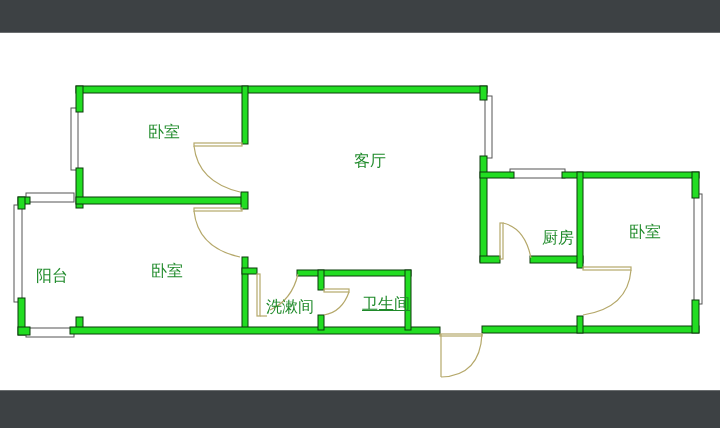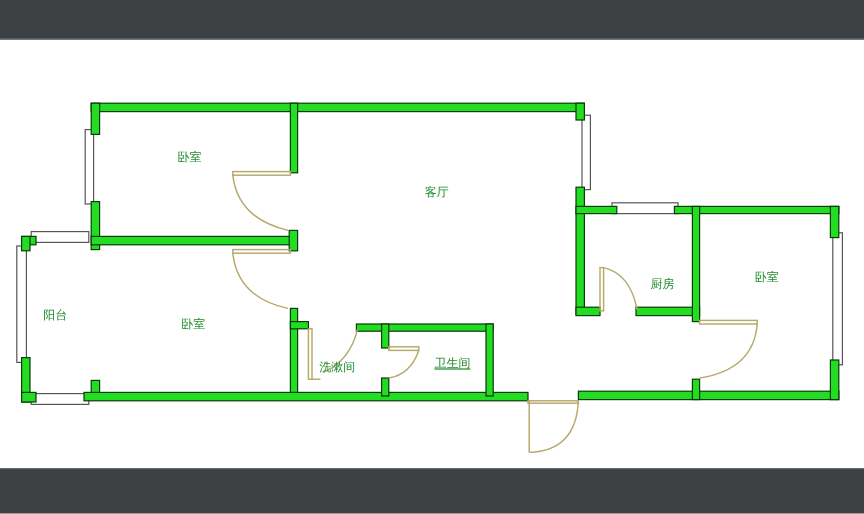--- a/index.html
+++ b/index.html
@@ -1,21 +1,21 @@
 <!DOCTYPE html>
 <html><head>
 <meta charset="utf-8">
 <style>
   html, body { margin:0; padding:0; }
   body { width:720px; height:428px; position:relative; overflow:hidden; background:#ffffff; font-family:"DejaVu Sans", sans-serif; }
   .bar { position:absolute; left:0; width:720px; background:#3d4144; }
   .bar.top { top:0; height:32px; border-bottom:1px solid #6b6e70; }
   .bar.bottom { top:390px; height:38px; border-top:1px solid #6b6e70; }
   svg.plan { position:absolute; left:0; top:0; }
-  .label { position:absolute; color:#1f8a2a; font-size:10px; line-height:16px; white-space:nowrap;text-align:center; }
+  .label { position:absolute; color:#1f8a2a; font-size:16px; line-height:16px; white-space:nowrap;text-align:center; }
 </style>
 </head>
 <body>
 
 <div class="bar top"></div>
 <div class="bar bottom"></div>
 
 <svg class="plan" width="720" height="428" viewBox="0 0 720 428">
 
   <g fill="#ffffff" stroke="#555" stroke-width="1">
@@ -97,18 +97,18 @@
     <g>
       <rect x="440" y="334" width="42" height="2"></rect>
       <path d="M441,334 L441,377"></path>
       <path d="M441,377 Q480,376 482,334"></path>
     </g>
   </g>
 </svg>
 
 <div class="label" style="left:148px; top:124px;">卧室</div>
 <div class="label" style="left:354px; top:154px;font-family:Liberation Mono, monospace;">客厅</div>
-<div class="label" style="left:36px; top:256px;">阳台</div>
+<div class="label" style="left:36px; top:268px;font-family:Liberation Serif, serif;">阳台</div>
 <div class="label" style="left:151px; top:263px;">卧室</div>
 <div class="label" style="left:266px; top:300px;font-family:Liberation Mono, monospace;">洗漱间</div>
 <div class="label" style="left:362px; top:296px;text-decoration:underline;">卫生间</div>
 <div class="label" style="left:542px; top:230px;">厨房</div>
 <div class="label" style="left:629px; top:224px;">卧室</div>
 
 </body></html>

